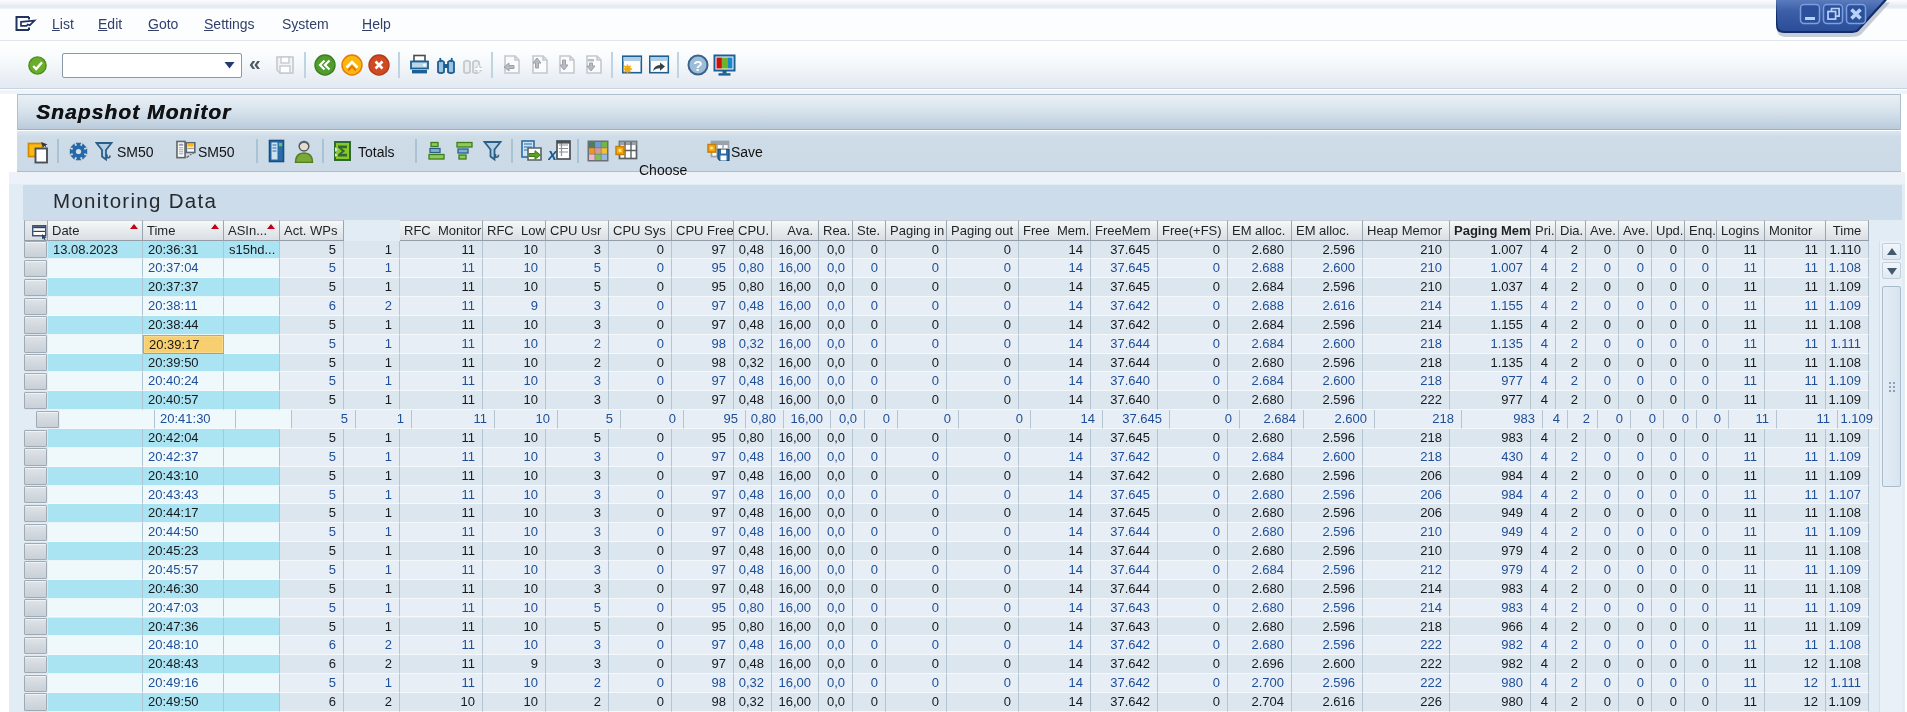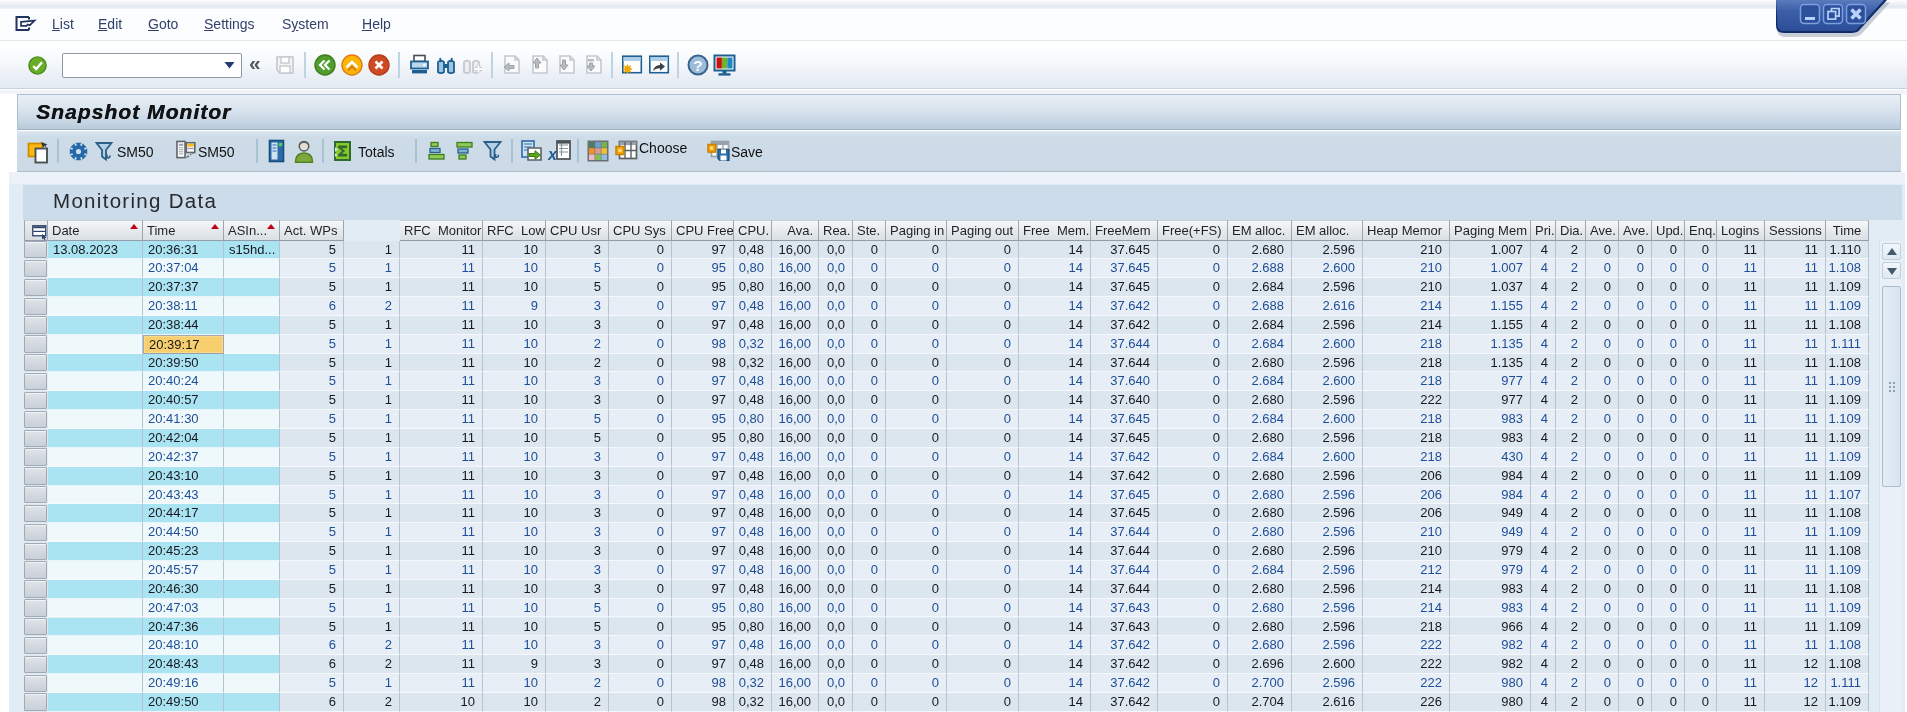--- a/index.html
+++ b/index.html
@@ -118,29 +118,29 @@
     <div class="hc" style="width:34px;">Rea.</div>
     <div class="hc" style="width:33px;">Ste.</div>
     <div class="hc" style="width:61px;">Paging in</div>
     <div class="hc" style="width:72px;">Paging out</div>
     <div class="hc" style="width:72px;">Free  Mem.</div>
     <div class="hc" style="width:67px;">FreeMem</div>
     <div class="hc" style="width:70px;">Free(+FS)</div>
     <div class="hc" style="width:64px;">EM alloc.</div>
     <div class="hc" style="width:71px;">EM alloc.</div>
     <div class="hc" style="width:87px;">Heap Memor</div>
-    <div class="hc" style="width:81px;">Paging Mem</div>
+    <div class="hc" style="width:81px;font-weight:bold;">Paging Mem</div>
     <div class="hc" style="width:25px;">Pri.</div>
     <div class="hc" style="width:30px;">Dia.</div>
     <div class="hc" style="width:33px;">Ave.</div>
     <div class="hc" style="width:33px;">Ave.</div>
     <div class="hc" style="width:33px;">Upd.</div>
     <div class="hc" style="width:32px;">Enq.</div>
     <div class="hc" style="width:48px;">Logins</div>
-    <div class="hc" style="width:61px;">Sessions</div>
+    <div class="hc" style="width:61px;">Monitor</div>
     <div class="hc" style="width:43px;text-align:center;padding-left:0;">Time</div>
   </div>
 <div class="row odd" style="left:24px;top:240.5px;height:18.85px">
     <div class="cell selc" style="width:24px">
       <div class="selb"></div>
     </div>
     <div class="cell key" style="width:95px">13.08.2023</div>
     <div class="cell key" style="width:81px">20:36:31</div>
     <div class="cell key" style="width:56px">s15hd...</div>
     <div class="cell num" style="width:64px">5</div>
@@ -462,21 +462,21 @@
     <div class="cell num" style="width:25px">4</div>
     <div class="cell num" style="width:30px">2</div>
     <div class="cell num" style="width:33px">0</div>
     <div class="cell num" style="width:33px">0</div>
     <div class="cell num" style="width:33px">0</div>
     <div class="cell num" style="width:32px">0</div>
     <div class="cell num" style="width:48px">11</div>
     <div class="cell num" style="width:61px">11</div>
     <div class="cell num" style="width:43px">1.109</div>
   </div>
-<div class="row even" style="left:24px;top:410.15px;height:18.85px">
+<div class="row even" style="left:36px;top:410.15px;height:18.85px">
     <div class="cell selc" style="width:24px">
       <div class="selb"></div>
     </div>
     <div class="cell key" style="width:95px"></div>
     <div class="cell key" style="width:81px">20:41:30</div>
     <div class="cell key" style="width:56px"></div>
     <div class="cell num" style="width:64px">5</div>
     <div class="cell num" style="width:56px">1</div>
     <div class="cell num" style="width:83px">11</div>
     <div class="cell num" style="width:63px">10</div>
@@ -1256,21 +1256,21 @@
     <rect x="8.2" y="14.4" width="5.6" height="5.6" fill="#7fc253"></rect>
     <rect x="14.4" y="14.4" width="5.6" height="5.6" fill="#96b9dd"></rect>
   </svg>
 <svg class="ic" style="left:615px;top:140px" width="23" height="21" viewBox="0 0 23 21">
     <rect x="4.5" y="1.5" width="17" height="17" fill="#fff" stroke="#5a6166" stroke-width="1.7"></rect>
     <rect x="4.5" y="1.5" width="17" height="3.6" fill="#9aa1a8"></rect>
     <path d="M10,2 v16 M16,2 v16 M5,10.5 h16" stroke="#5a6166" stroke-width="1.4"></path>
     <rect x="1" y="6.5" width="8" height="8" fill="#f6a80c" stroke="#c77f06" stroke-width="1.5"></rect>
     <rect x="3.6" y="9.1" width="2.8" height="2.8" fill="#ffe89a"></rect>
   </svg>
-<div class="albl" style="left:639px;top:140px">Choose</div>
+<div class="albl" style="left:639px;top:162px">Choose</div>
 <svg class="ic" style="left:707px;top:140px" width="23" height="21" viewBox="0 0 23 21">
     <rect x="4.5" y="1.5" width="17" height="15" fill="#fff" stroke="#9aa1a8" stroke-width="1.7"></rect>
     <rect x="4.5" y="1.5" width="17" height="3.6" fill="#9aa1a8"></rect>
     <path d="M10,2 v14 M16,2 v14 M5,9 h16" stroke="#9aa1a8" stroke-width="1.4"></path>
     <rect x="1" y="4.5" width="7.6" height="7.6" fill="#f6a80c" stroke="#c77f06" stroke-width="1.5"></rect>
     <rect x="3.2" y="6.7" width="2.6" height="2.6" fill="#ffe89a"></rect>
     <path d="M11,9.5 h11 v11 h-9 l-2,-2 z" fill="#2b6ca8" stroke="#174f7e" stroke-width="1.2"></path>
     <rect x="14" y="9.5" width="5" height="4" fill="#fff"></rect>
     <rect x="13.5" y="15.5" width="6" height="5" fill="#fff"></rect>
   </svg>

